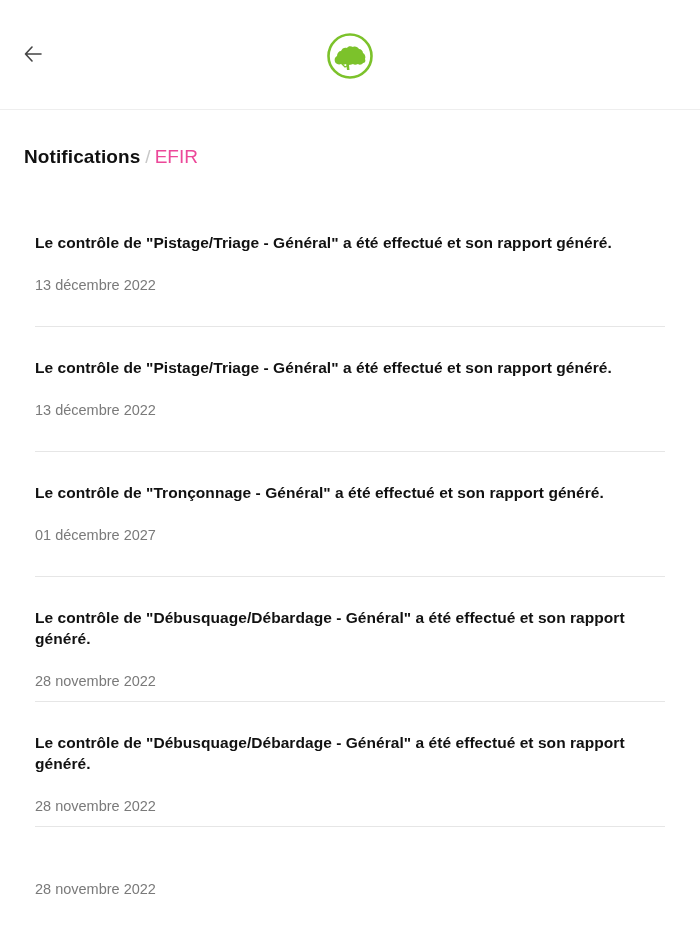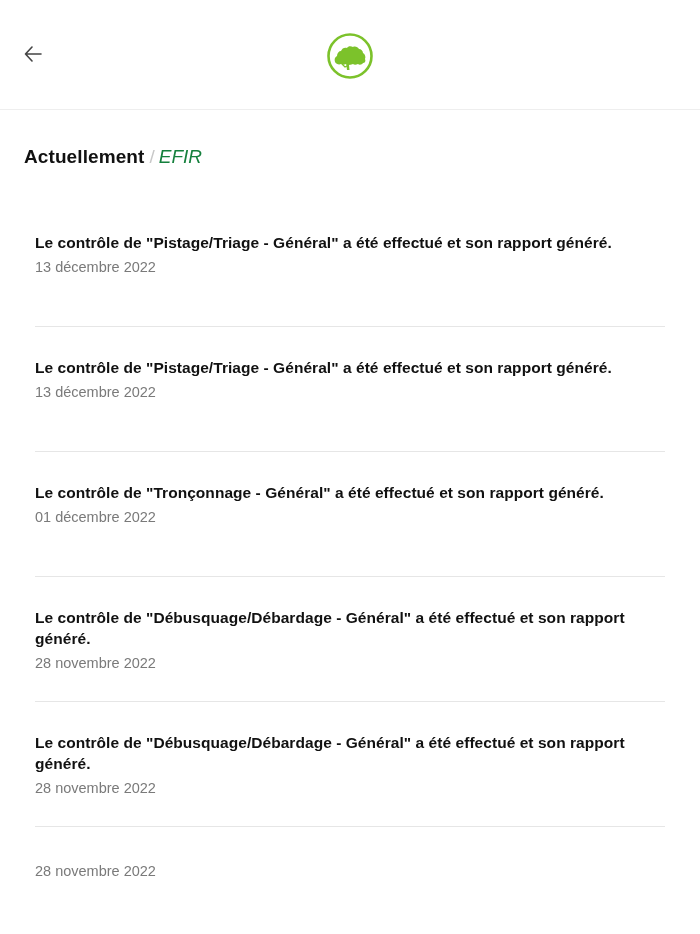--- a/index.html
+++ b/index.html
@@ -46,23 +46,22 @@
       font-weight: bold;
       color: #111111;
       letter-spacing: 0.1px;
     }
     .title-sep {
       color: #c8c8c8;
       margin: 0 4px 0 5px;
       font-weight: normal;
     }
     .title-sub {
-      color: #15803d;
+      color: #ec4899;
       font-weight: normal;
-      font-style: italic;
     }
     .list {
       position: absolute;
       left: 35px;
       top: 202px;
       width: 630px;
     }
     .item {
       height: 125px;
       border-bottom: 1px solid #e6e6e6;
@@ -71,21 +70,21 @@
     }
     .item:last-child { border-bottom: none; }
     .item-msg {
       font-size: 15.5px;
       font-weight: bold;
       line-height: 21px;
       color: #111111;
       letter-spacing: 0.05px;
     }
     .item-date {
-      margin-top: 4px;
+      margin-top: 22px;
       font-size: 14.5px;
       line-height: 20px;
       color: #7a7a7a;
     }
   </style>
 </head>
 <body>
 
 <div class="header">
   <div class="back-button">
@@ -99,35 +98,35 @@
 
       <path d="M9 30 C8 27 9 25 11 24 C11 21 13 19 15 19 C16 16 19 15 21 16 C22 14 25 14 27 15 C29 14 32 15 33 17 C35 17 37 19 37 21 C39 22 40 25 39 27 C40 29 39 31 37 31 C36 33 33 33 32 32 C30 33 28 33 27 32 C25 33 23 33 22 32 L20 32 C18 33 16 33 15 32 C13 33 10 32 9 30 Z" fill="#7cc22b"></path>
 
       <path d="M20 31 L21 38 L23.5 38 L23 33 L26 31 Z" fill="#7cc22b"></path>
       <path d="M16 32 L19 35 L21 34" fill="none" stroke="#7cc22b" stroke-width="1.2"></path>
     </svg>
   </div>
 </div>
 
 <div class="title-row">
-  <span class="title-main">Actuellement</span><span class="title-sep">/</span><span class="title-sub">EFIR</span>
+  <span class="title-main">Notifications</span><span class="title-sep">/</span><span class="title-sub">EFIR</span>
 </div>
 
 <div class="list">
   <div class="item">
     <div class="item-msg">Le contrôle de "Pistage/Triage - Général" a été effectué et son rapport généré.</div>
     <div class="item-date">13 décembre 2022</div>
   </div>
   <div class="item">
     <div class="item-msg">Le contrôle de "Pistage/Triage - Général" a été effectué et son rapport généré.</div>
     <div class="item-date">13 décembre 2022</div>
   </div>
   <div class="item">
     <div class="item-msg">Le contrôle de "Tronçonnage - Général" a été effectué et son rapport généré.</div>
-    <div class="item-date">01 décembre 2022</div>
+    <div class="item-date">01 décembre 2027</div>
   </div>
   <div class="item">
     <div class="item-msg">Le contrôle de "Débusquage/Débardage - Général" a été effectué et son rapport généré.</div>
     <div class="item-date">28 novembre 2022</div>
   </div>
   <div class="item">
     <div class="item-msg">Le contrôle de "Débusquage/Débardage - Général" a été effectué et son rapport généré.</div>
     <div class="item-date">28 novembre 2022</div>
   </div>
   <div class="item">

